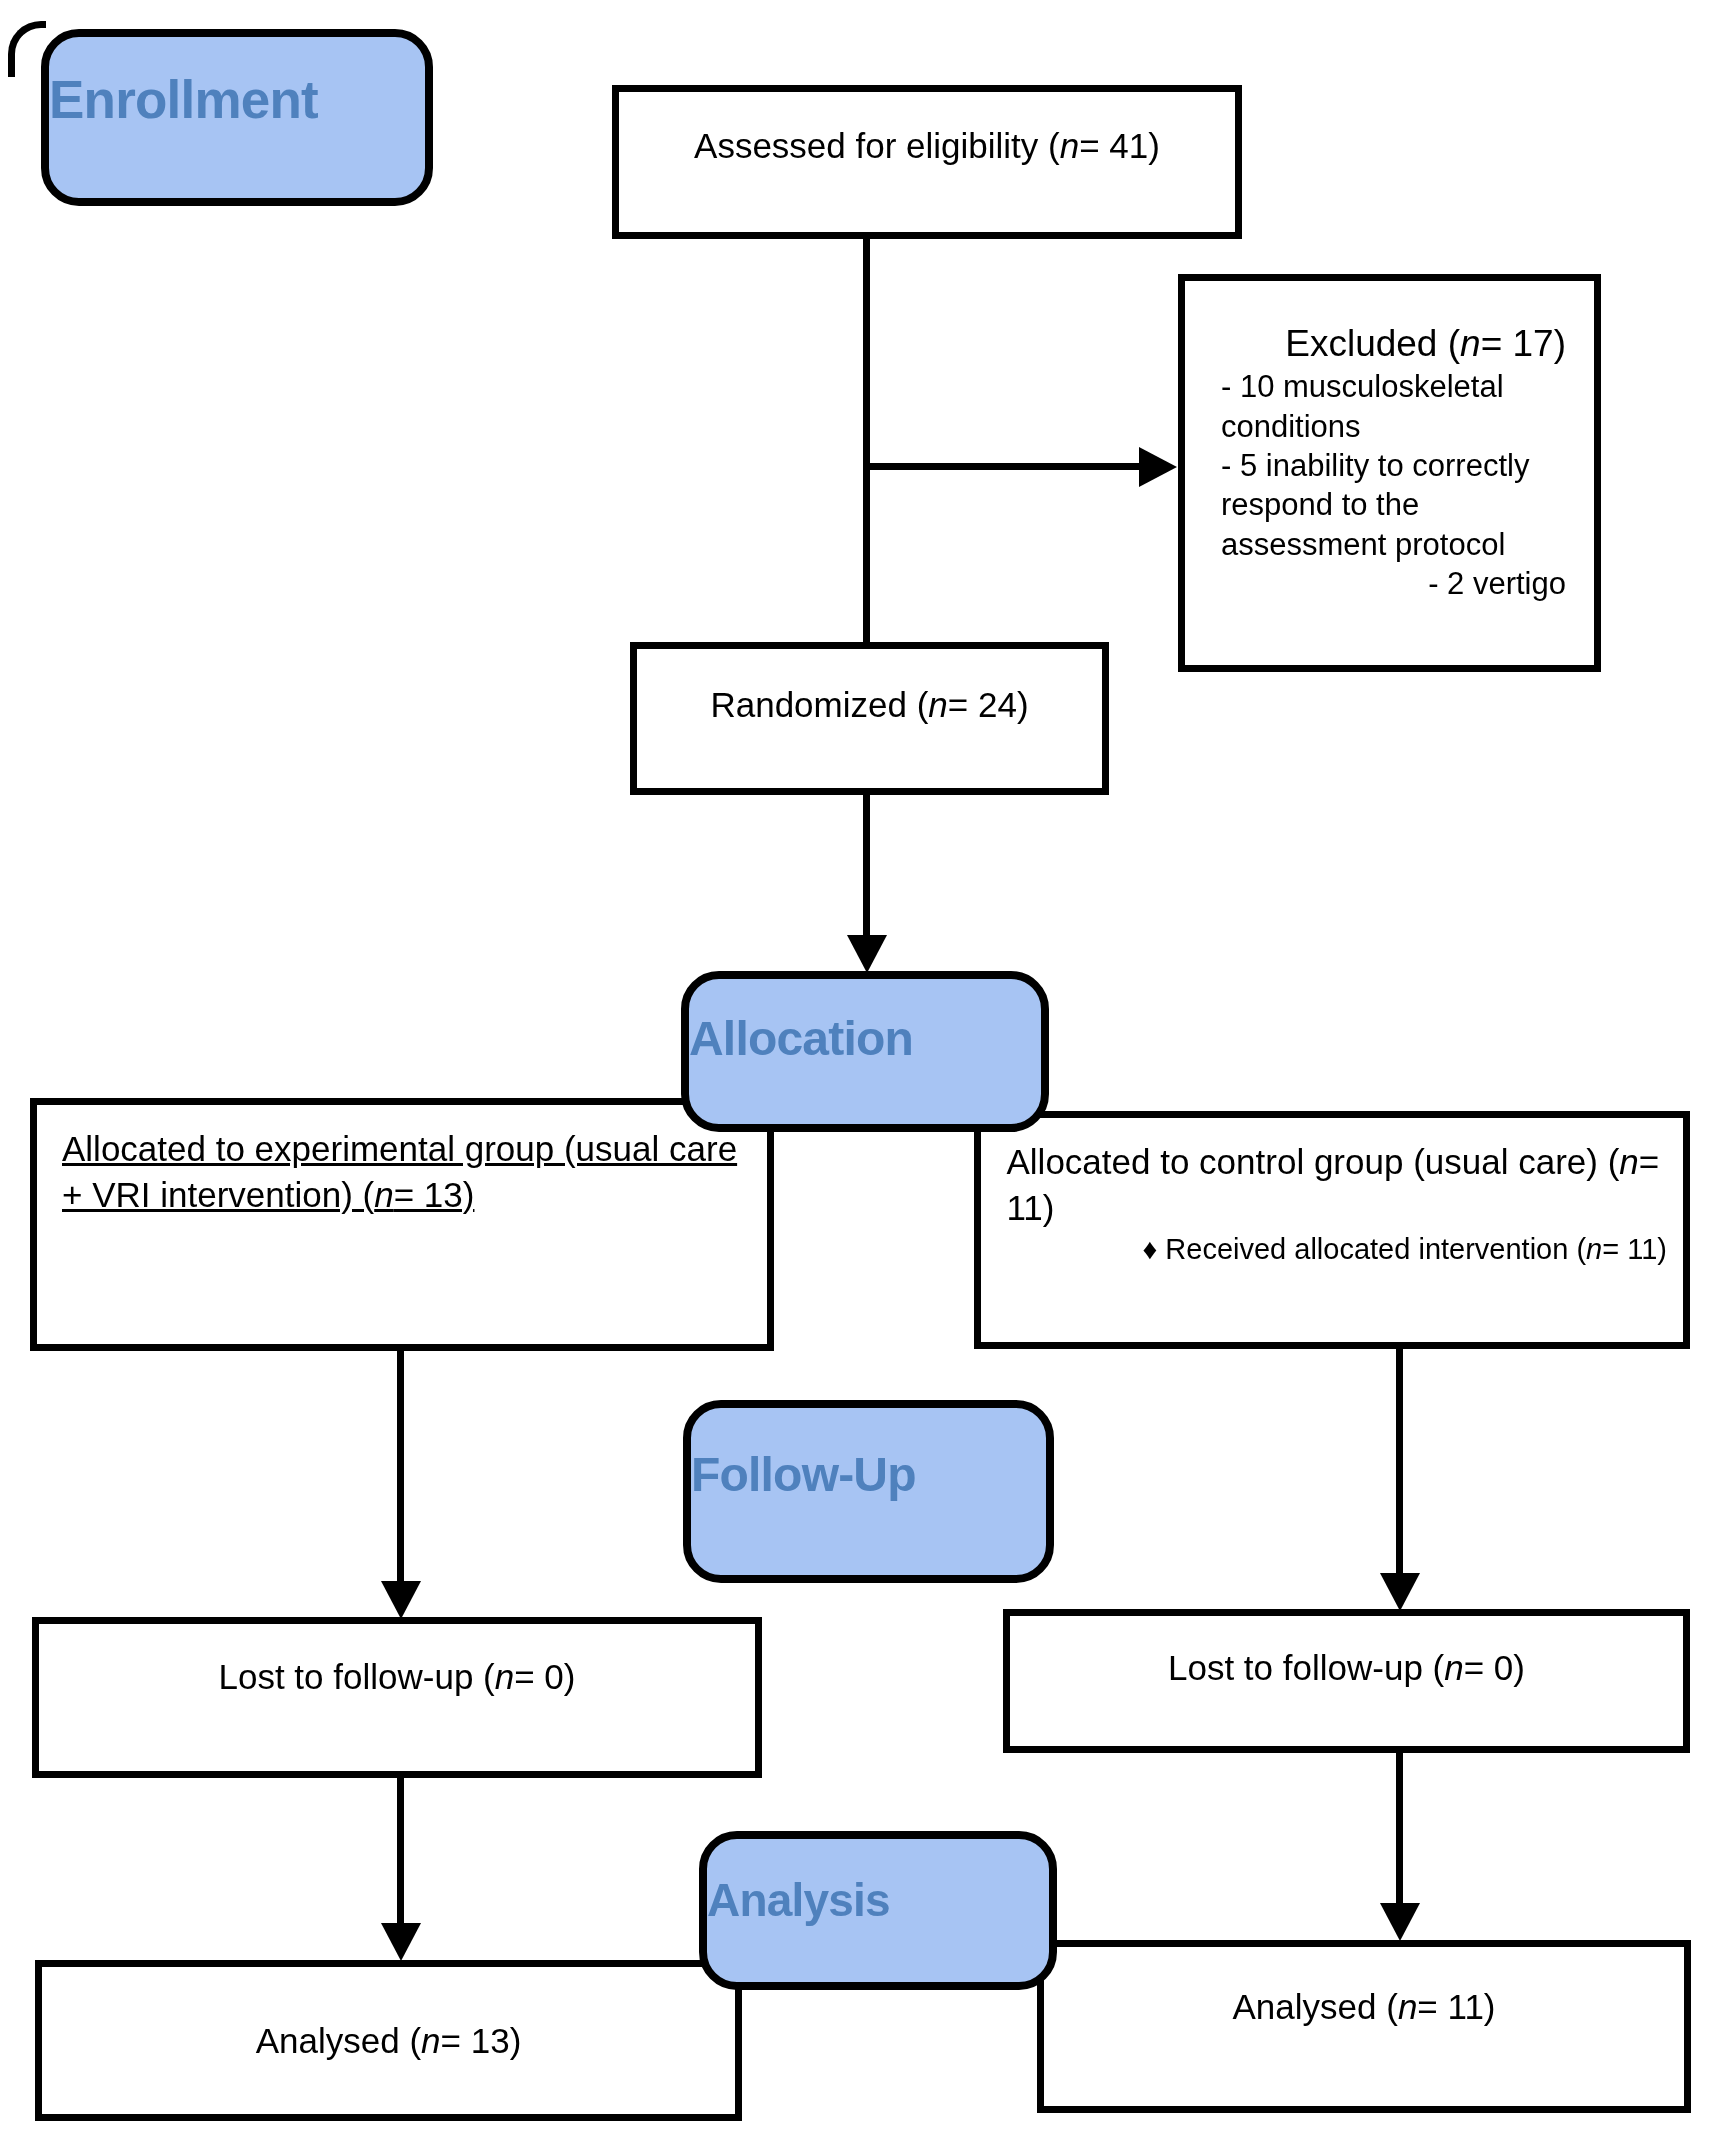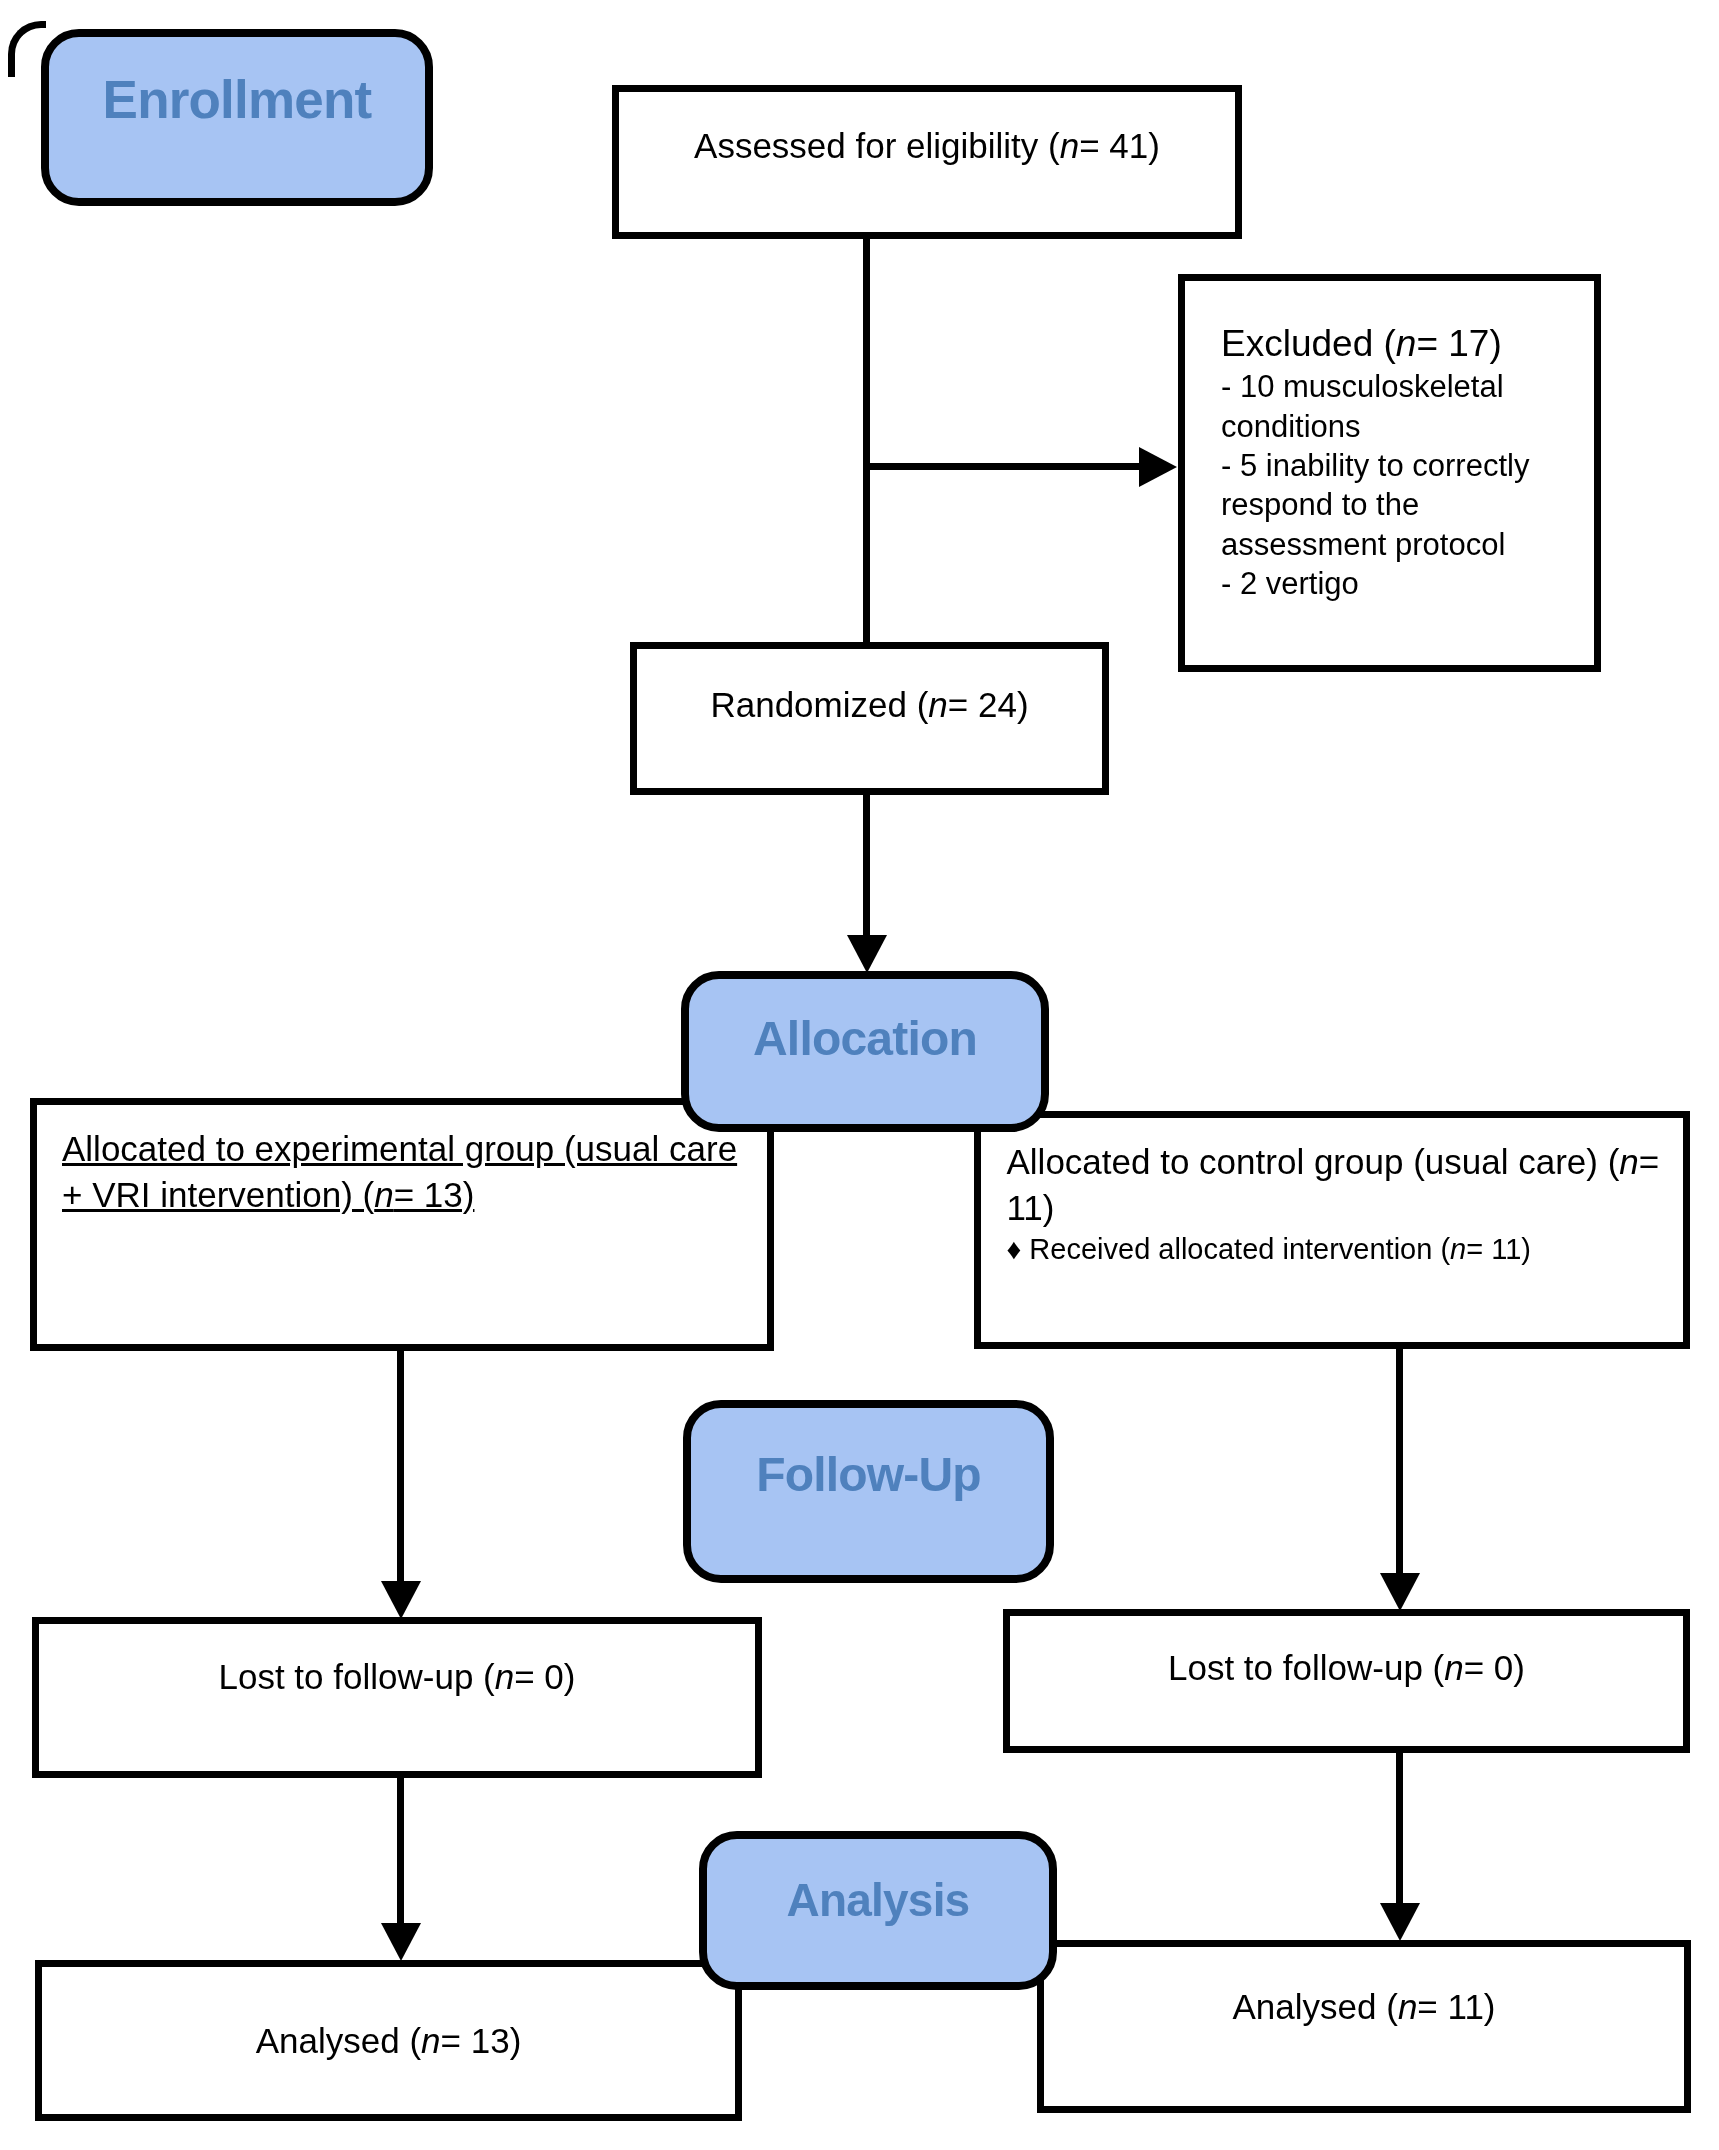--- a/index.html
+++ b/index.html
@@ -12,32 +12,33 @@
     overflow:hidden;
   }
   
   .box{
     position:absolute;
     background:#ffffff;
     border:7.2px solid #000;
     box-sizing:border-box;
     display:flex;flex-direction:column;
     z-index:2;
+    align-items:flex-end;
   }
   .box.center{align-items:center;justify-content:center;text-align:center;}
   .box .main{font-size:35px;line-height:1.3;}
   .box .sub{font-size:29px;line-height:1.35;}
   
   .stage{
     position:absolute;
     background:var(--stage-fill,#a7c4f3);
     border:8.8px solid #000;
     border-radius:38px;
     box-sizing:border-box;
-    display:flex;align-items:center;justify-content:center;
+    display:flex;align-items:center;
     z-index:5;
   }
   .stage span{
     color:var(--stage-text,#4f81bd);
     font-weight:700;
     letter-spacing:-0.8px;
   }
   
   .line{position:absolute;background:#000;z-index:1;}
   .arrow-down{

